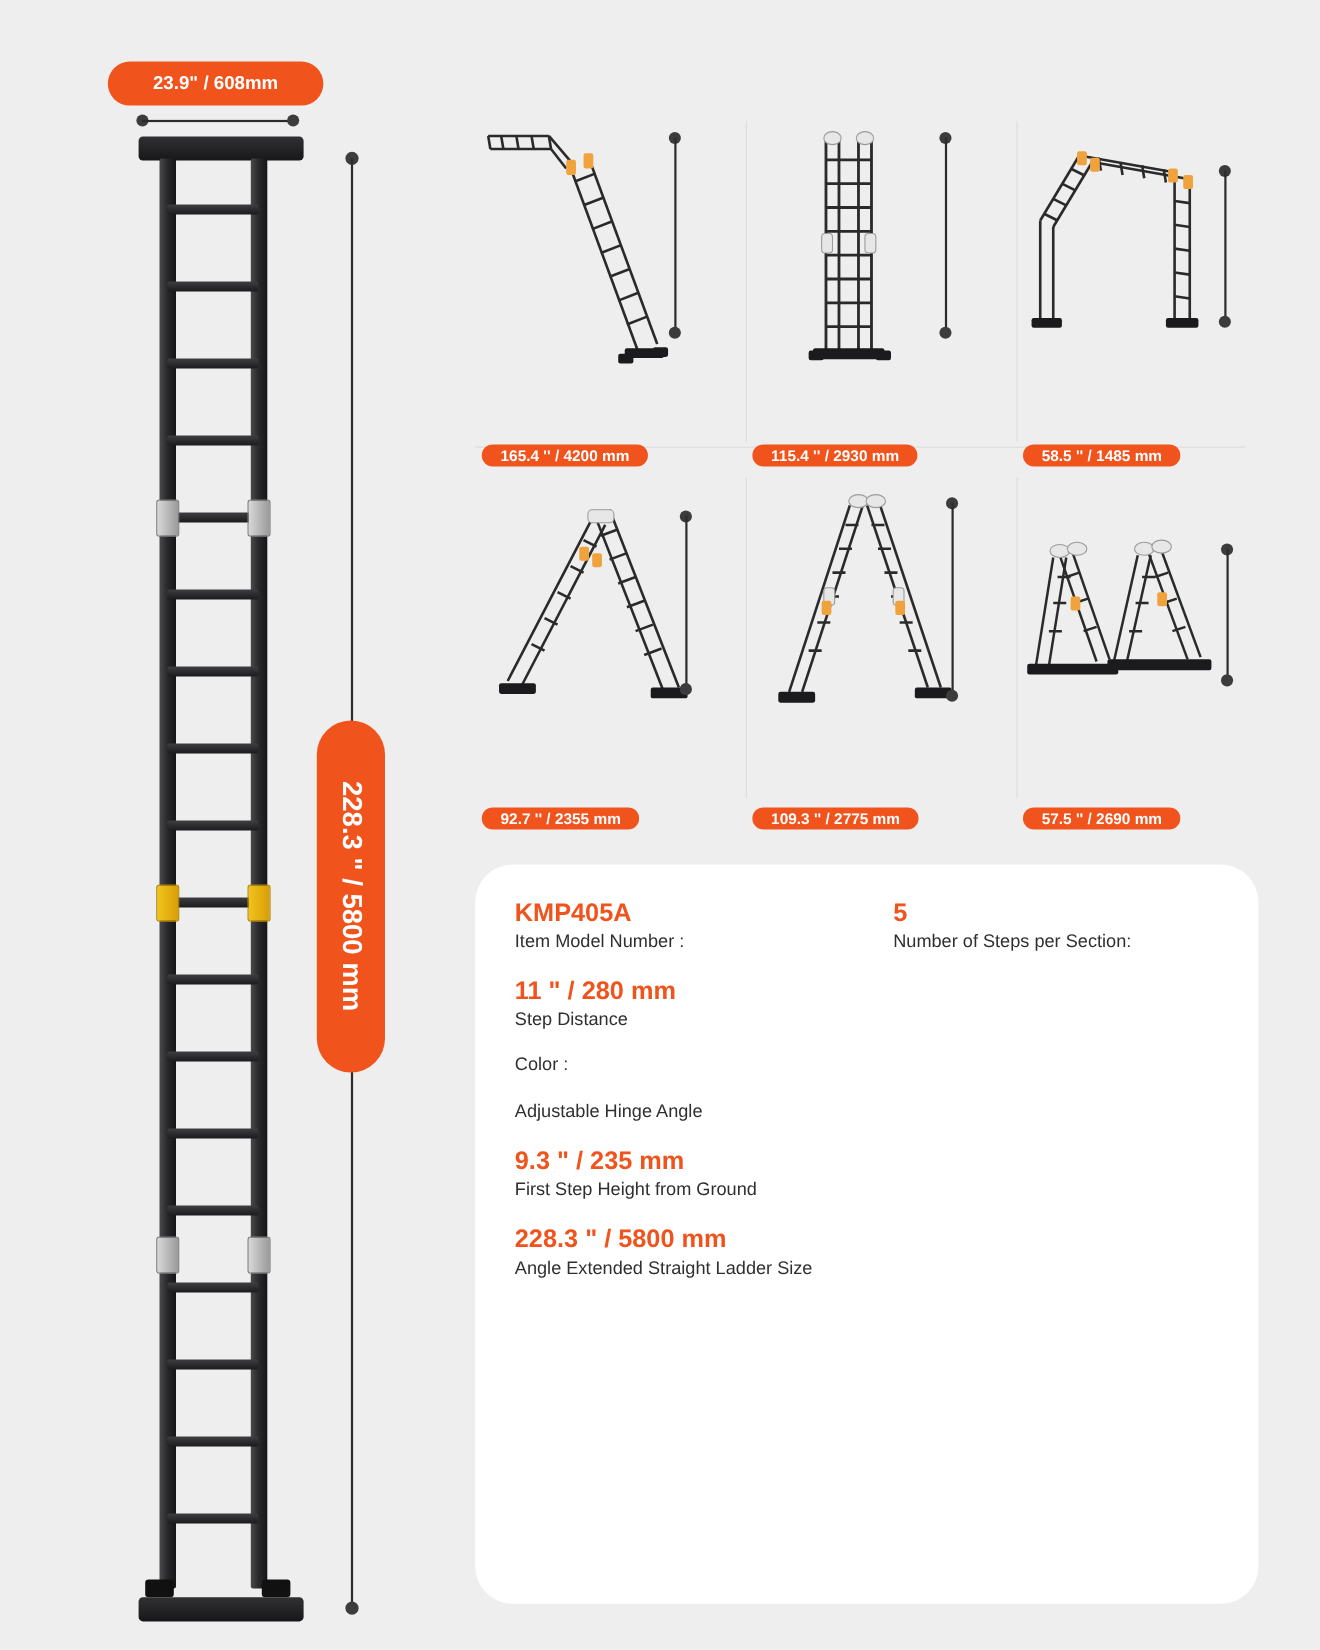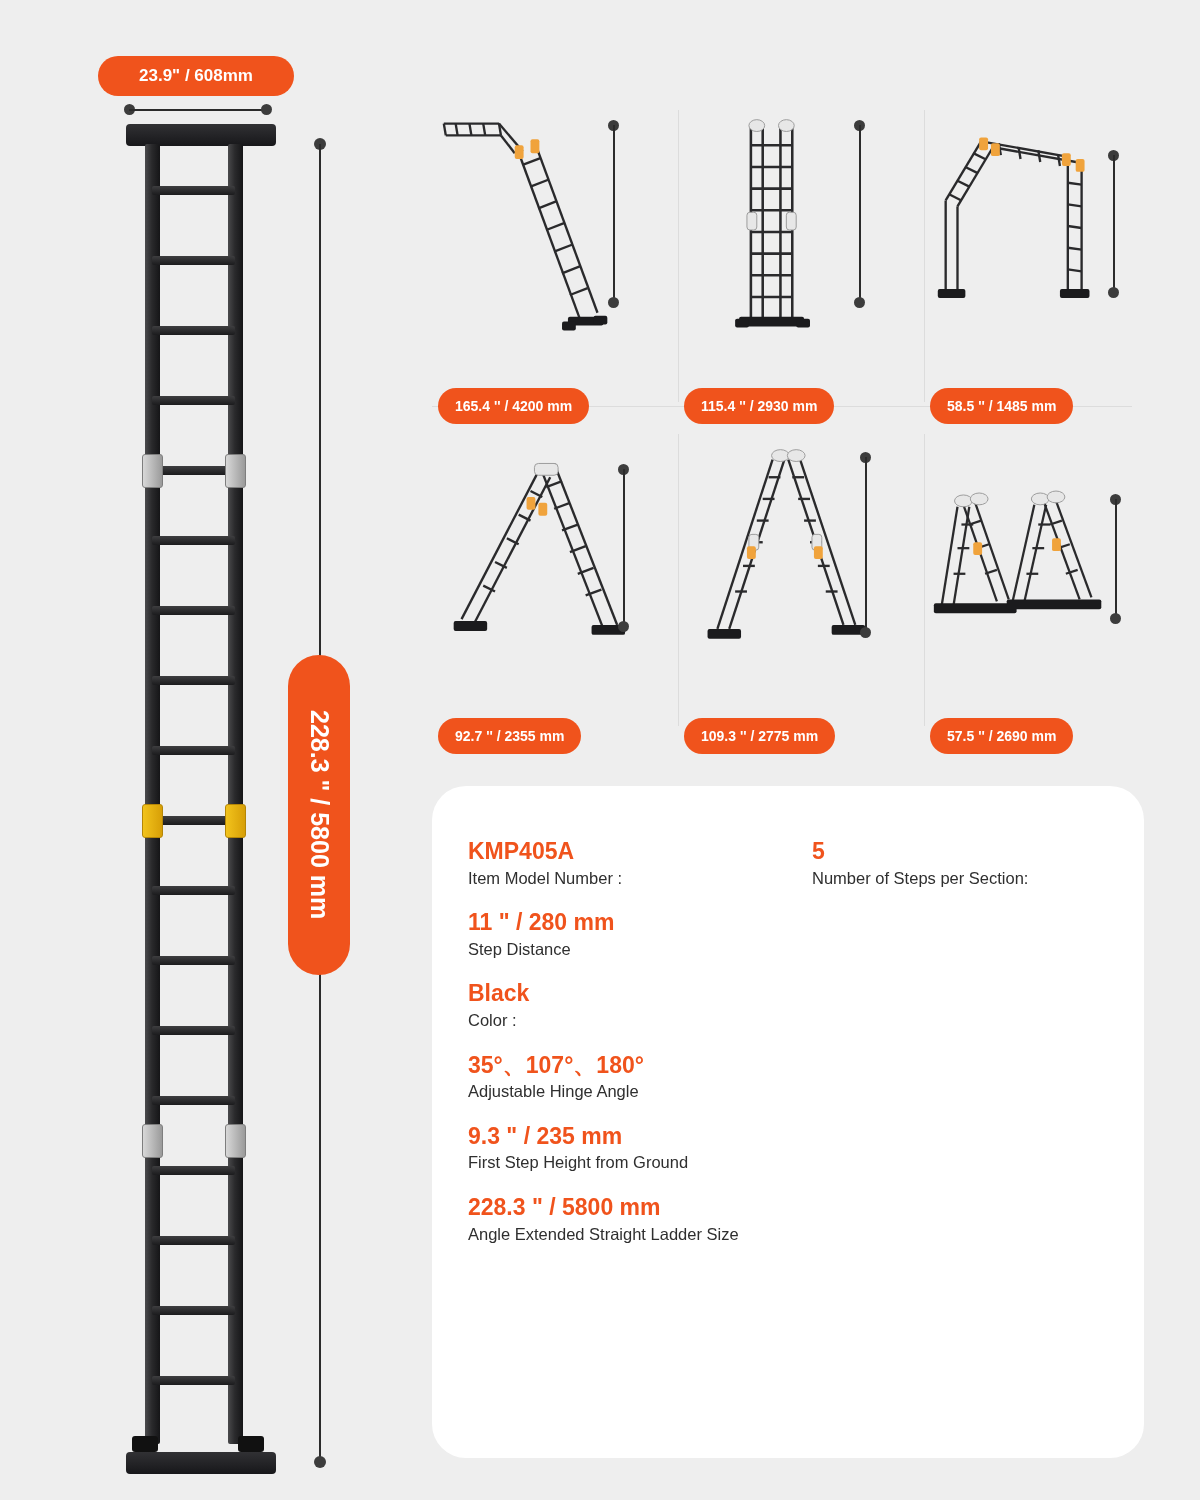--- a/index.html
+++ b/index.html
@@ -86,37 +86,37 @@
   }
   .hinge.yellow { background: linear-gradient(90deg,#f2c31c,#d79f07); border-color: #b58606; }
   .hinge.left { left: 24px; }
   .hinge.right { left: 107px; }
 
   
   #grid { position: absolute; left: 432px; top: 104px; width: 712px; height: 650px; }
   .grid-cell { position: absolute; width: 237px; height: 320px; }
   .grid-cell .fig { position: absolute; left: 0; top: 0; width: 197px; height: 250px; }
   .grid-cell .cell-badge {
-    position: absolute; bottom: 0; left: 6px; height: 36px; padding: 0 17px; font-size: 14px;
+    position: absolute; bottom: 0; left: 6px; height: 20px; padding: 0 17px; font-size: 14px;
     position: absolute;
   }
   .vline { position: absolute; width: 1px; background: #dcdcdc; }
   .hline { position: absolute; height: 1px; background: #dcdcdc; }
 
   
   .mini-dim { position: absolute; width: 11px; }
   .mini-dim .ln { position: absolute; left: 5px; top: 5px; width: 1.6px; background: #2b2b2b; }
   .mini-dim .d { position: absolute; width: 11px; height: 11px; border-radius: 50%; background: #3c3c3c; left: 0; }
 
   
   #spec-card {
     position: absolute; left: 432px; top: 786px; width: 712px; height: 672px;
     background: #fff; border-radius: 34px;
   }
-  #spec-card .cols { display: flex; padding: 52px 0 0 0; }
+  #spec-card .cols { display: flex; padding: 30px 0 0 0; }
   #spec-card .col { padding-left: 36px; }
   #spec-card .col.left { width: 344px; }
   #spec-card .col.right { width: 368px; }
   .spec-item { margin-bottom: 21px; }
   .spec-value {
     color: #f0531c; font-weight: bold; font-size: 23px; line-height: 1.2;
     margin-bottom: 2px;
   }
   .spec-label { color: #2f2f2f; font-size: 16.5px; line-height: 1.25; }
 </style>
@@ -454,25 +454,23 @@
     <div class="col left">
       <div class="spec-item">
         <div class="spec-value">KMP405A</div>
         <div class="spec-label">Item Model Number :</div>
       </div>
       <div class="spec-item">
         <div class="spec-value">11 " / 280 mm</div>
         <div class="spec-label">Step Distance</div>
       </div>
       <div class="spec-item">
-        <div class="spec-value">Black</div>
         <div class="spec-label">Color :</div>
       </div>
       <div class="spec-item">
-        <div class="spec-value">35°、107°、180°</div>
         <div class="spec-label">Adjustable Hinge Angle</div>
       </div>
       <div class="spec-item">
         <div class="spec-value">9.3 " / 235 mm</div>
         <div class="spec-label">First Step Height from Ground</div>
       </div>
       <div class="spec-item">
         <div class="spec-value">228.3 " / 5800 mm</div>
         <div class="spec-label">Angle Extended Straight Ladder Size</div>
       </div>

